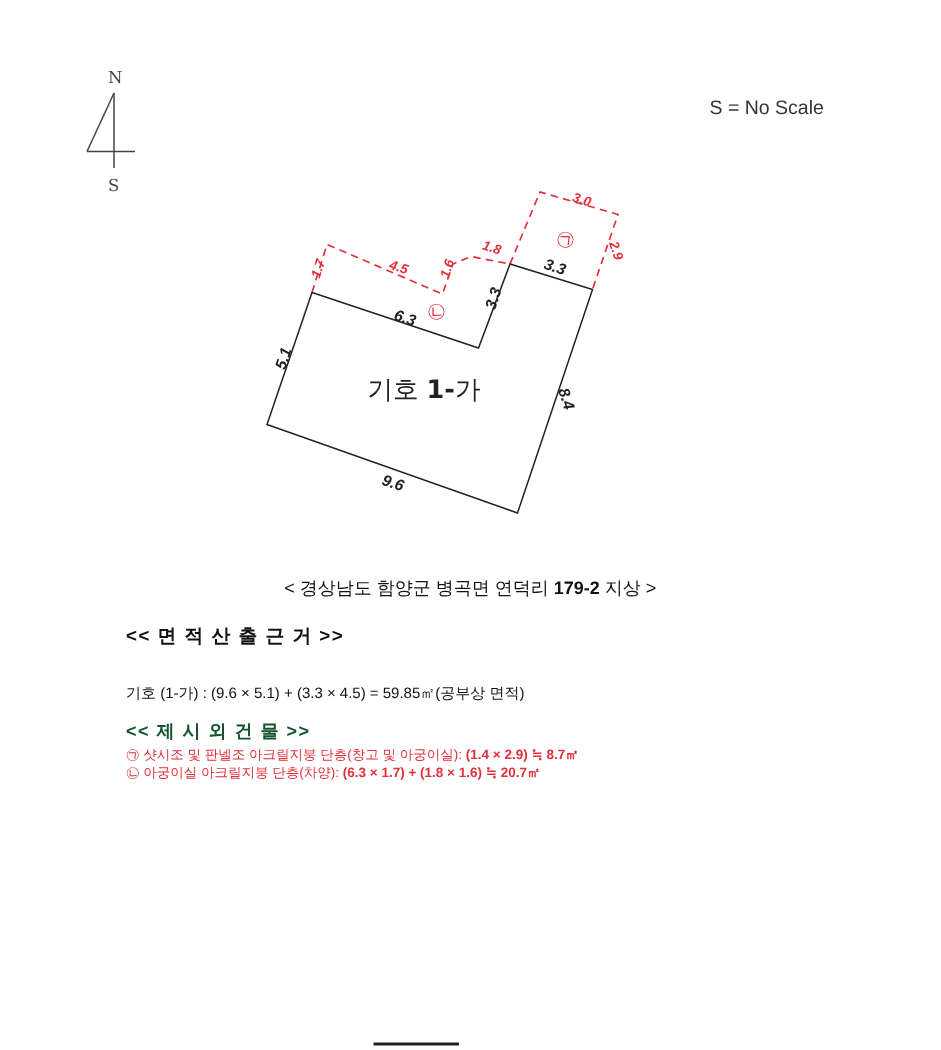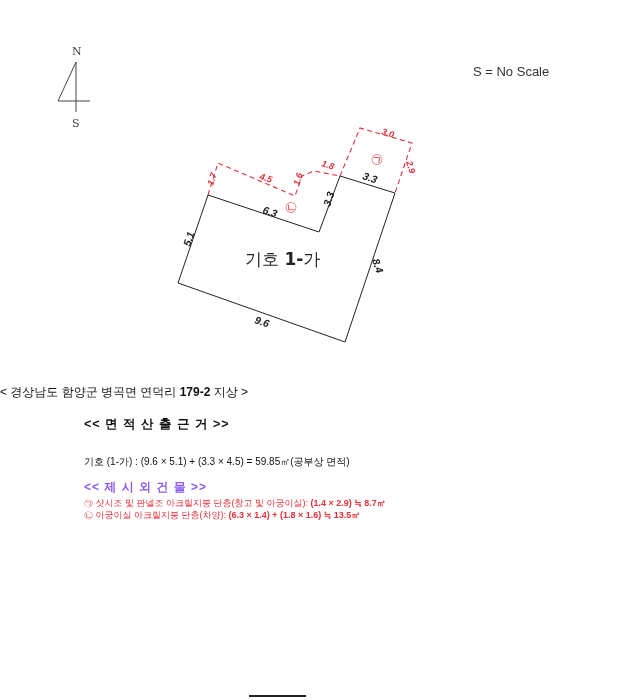--- a/index.html
+++ b/index.html
@@ -1,24 +1,24 @@
 <!DOCTYPE html>
 <html><head>
 <meta charset="utf-8">
 <style>
   html,body{margin:0;padding:0;background:#ffffff;}
   body{width:627px;height:700px;position:relative;overflow:hidden;font-family:"Liberation Sans","DejaVu Sans",sans-serif;color:#222;}
   .abs{position:absolute;}
   svg.drawing{position:absolute;left:0;top:0;}
   .scale-note{left:473px;top:64px;font-size:13px;color:#333;text-align:center;}
-  .location{left:0;width:627px;top:384px;text-align:left;font-size:12px;color:#111;}
+  .location{left:0;width:627px;top:384px;text-align:center;font-size:12px;color:#111;}
   .location b{font-weight:bold;}
   .calc-title{left:84px;top:416px;font-size:12.5px;font-weight:bold;color:#111;letter-spacing:1px;}
   .calc-line{left:84px;top:455px;font-size:10px;color:#111;}
-  .annex-title{left:84px;top:479px;font-size:12px;font-weight:bold;color:#8b5cf6;letter-spacing:1px;}
+  .annex-title{left:84px;top:479px;font-size:12px;font-weight:bold;color:#14532d;letter-spacing:1px;}
   .annex-line{left:84px;font-size:9px;color:#e0303a;}
   .annex-line b{font-weight:bold;}
   .bottom-rule{left:249px;top:695px;width:57px;height:2px;background:#222;}
 </style>
 </head>
 <body>
 
 <svg class="drawing" width="627" height="700" viewBox="0 0 627 700">
 
   <g stroke="#444" stroke-width="1" fill="none">
@@ -62,15 +62,15 @@
 
 <div class="abs scale-note">S = No Scale</div>
 
 <div class="abs location"><span>&lt; 경상남도 함양군 병곡면 연덕리 </span><b>179-2</b><span> 지상 &gt;</span></div>
 
 <div class="abs calc-title">&lt;&lt; 면 적 산 출 근 거 &gt;&gt;</div>
 <div class="abs calc-line">기호 (1-가) : (9.6 × 5.1) + (3.3 × 4.5) = 59.85㎡(공부상 면적)</div>
 
 <div class="abs annex-title">&lt;&lt; 제 시 외 건 물 &gt;&gt;</div>
 <div class="abs annex-line" style="top:497px"><span>㉠ 샷시조 및 판넬조 아크릴지붕 단층(창고 및 아궁이실): </span><b>(1.4 × 2.9) ≒ 8.7㎡</b></div>
-<div class="abs annex-line" style="top:509px"><span>㉡ 아궁이실 아크릴지붕 단층(차양): </span><b>(6.3 × 1.4) + (1.8 × 1.6) ≒ 13.5㎡</b></div>
+<div class="abs annex-line" style="top:509px"><span>㉡ 아궁이실 아크릴지붕 단층(차양): </span><b>(6.3 × 1.7) + (1.8 × 1.6) ≒ 20.7㎡</b></div>
 
 <div class="abs bottom-rule"></div>
 
 </body></html>

